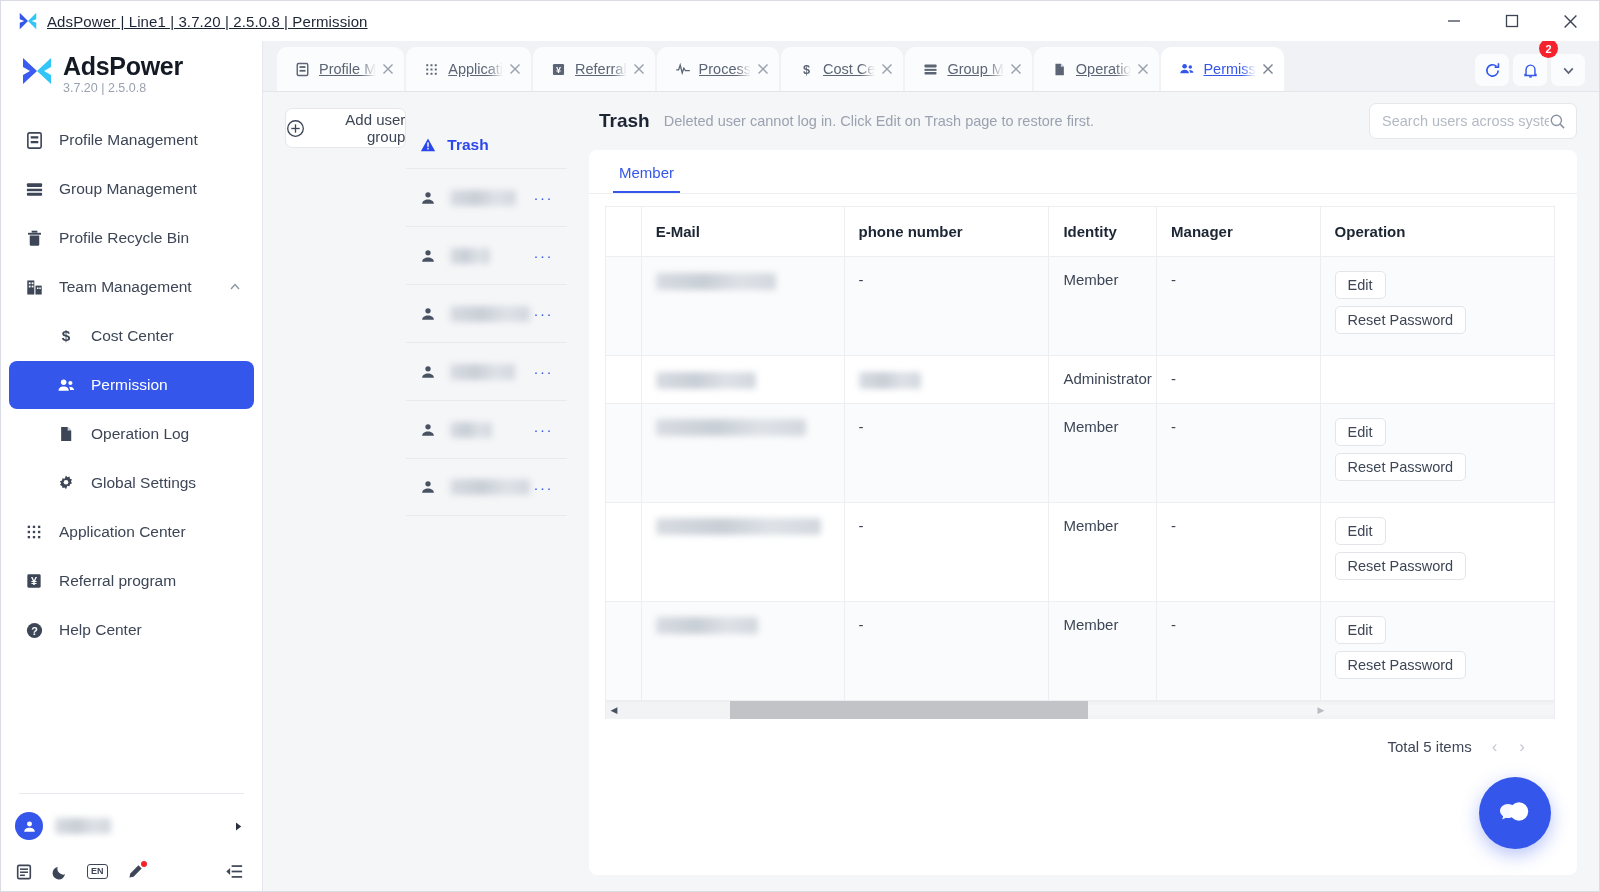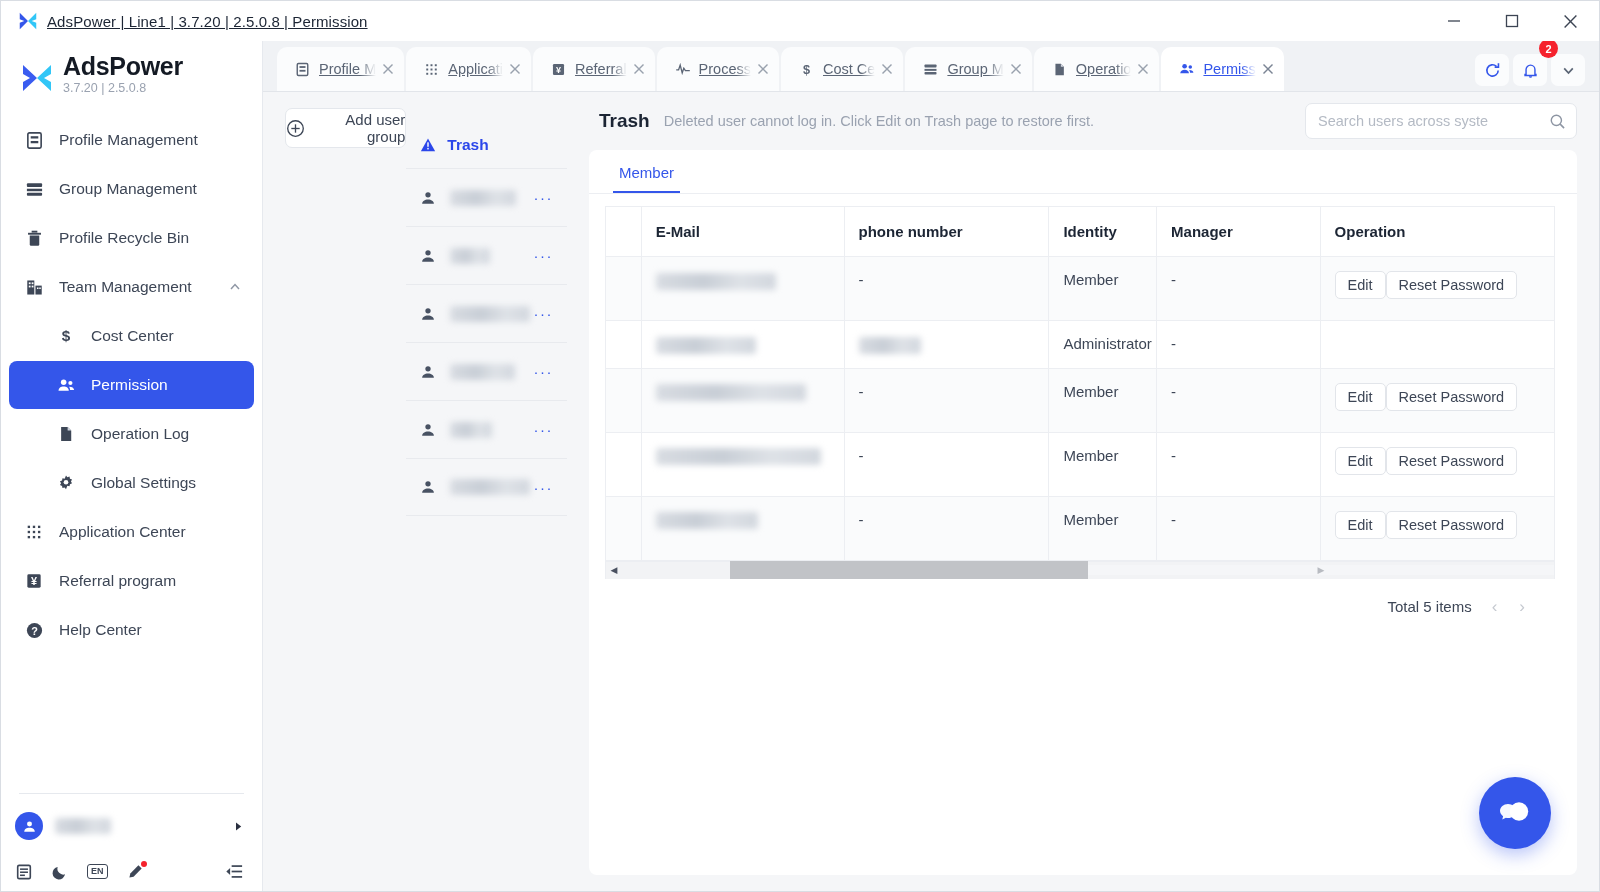--- a/index.html
+++ b/index.html
@@ -54,21 +54,21 @@
   
   .sidebar {
     width: 262px; flex: 0 0 262px;
     background: #ffffff;
     border-right: 1px solid #e6e9ee;
     display: flex; flex-direction: column;
     position: relative;
   }
   .brand {
     padding: 12px 0 14px 18px;
-    display: flex; align-items: flex-end;
+    display: flex; align-items: flex-start;
   }
   .brand-mark { width: 36px; height: 36px; flex: 0 0 36px; margin-right: 8px; }
   .brand-txt { display: flex; flex-direction: column; justify-content: center; }
   .brand-name {
     font-size: 25px; font-weight: bold; color: #141a24;
     line-height: 26px; letter-spacing: -.3px;
   }
   .brand-ver { font-size: 12.5px; color: #9aa2b0; line-height: 16px; margin-top: 1px; }
 
   .nav { padding: 6px 8px 0 8px; flex: 1; overflow: hidden; }
@@ -236,21 +236,21 @@
   .main-wrap { flex: 1; padding: 0 22px 0 0; display: flex; flex-direction: column; min-width: 0; }
   .main-head {
     height: 58px; flex: 0 0 58px;
     display: flex; align-items: center;
     padding: 0 0 0 10px;
   }
   .page-title { font-size: 19px; font-weight: bold; color: #1c2534; margin-right: 14px; }
   .page-sub { font-size: 14.5px; color: #9aa2b0; }
   .searchbox {
     margin-left: auto;
-    width: 272px; height: 36px;
+    width: 208px; height: 36px;
     background: #fff; border: 1px solid #e4e7ec; border-radius: 7px;
     display: flex; align-items: center; padding: 0 10px 0 12px;
   }
   .searchbox input {
     border: 0; outline: 0; flex: 1; min-width: 0;
     font-size: 14.5px; color: #3d4656;
     font-family: "Liberation Sans", sans-serif;
     background: transparent;
   }
   .searchbox input::placeholder { color: #b4bac4; }
@@ -307,21 +307,21 @@
   .col-op { width: 226px; }
   .op-btn {
     display: inline-block;
     border: 1px solid #e2e5ea; border-radius: 5px;
     background: #fff;
     font-size: 14.5px; color: #3d4656;
     padding: 5px 12px;
     margin-bottom: 7px;
     cursor: pointer;
   }
-  .op-cell { display: flex; flex-direction: row; align-items: flex-start; }
+  .op-cell { display: flex; flex-direction: column; align-items: flex-start; }
 
   .hscroll {
     height: 18px; flex: 0 0 18px;
     background: #f2f3f5;
     display: flex; align-items: center;
     border-top: 1px solid #eceef2;
     position: relative;
   }
   .hs-arrow { width: 16px; display: flex; align-items: center; justify-content: center; color: #4a5160; font-size: 9px; }
   .hs-track { flex: 1; height: 18px; position: relative; }

